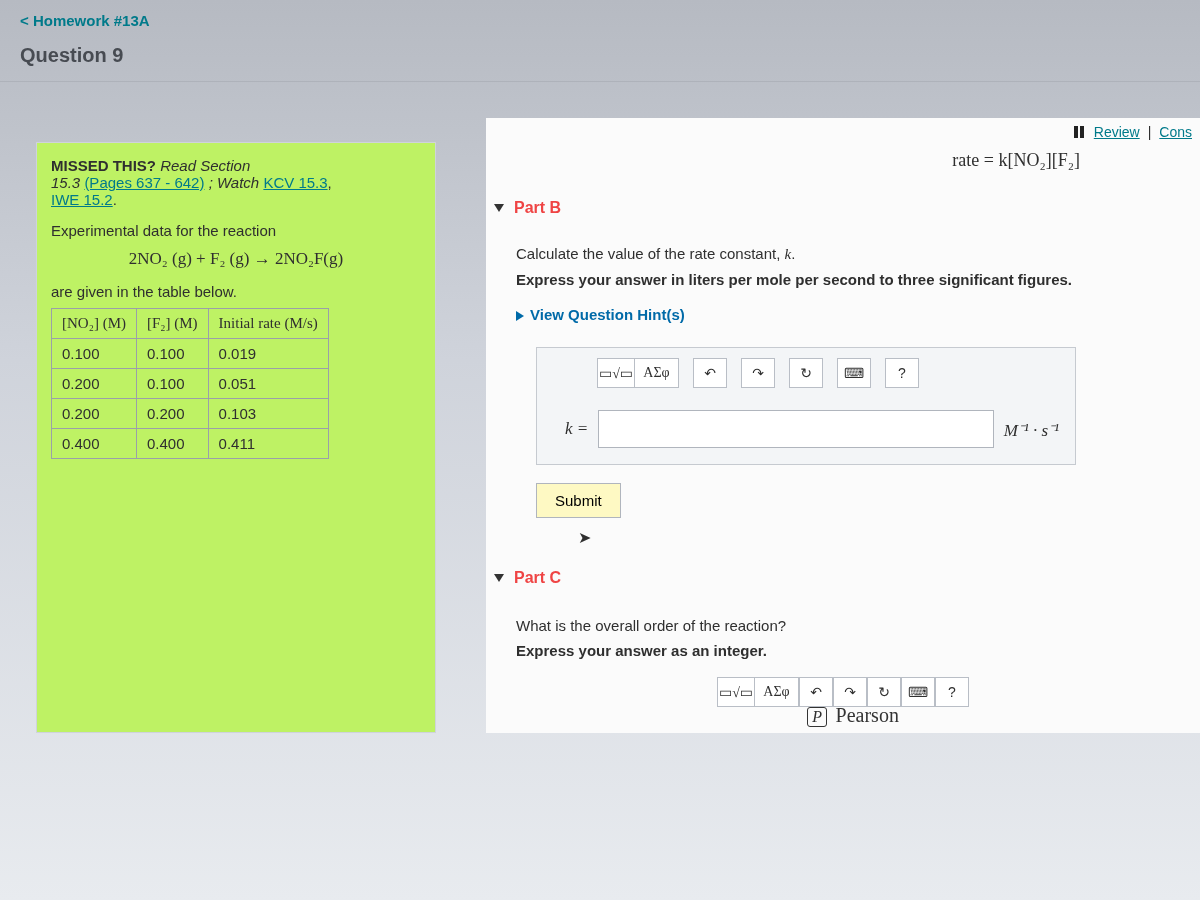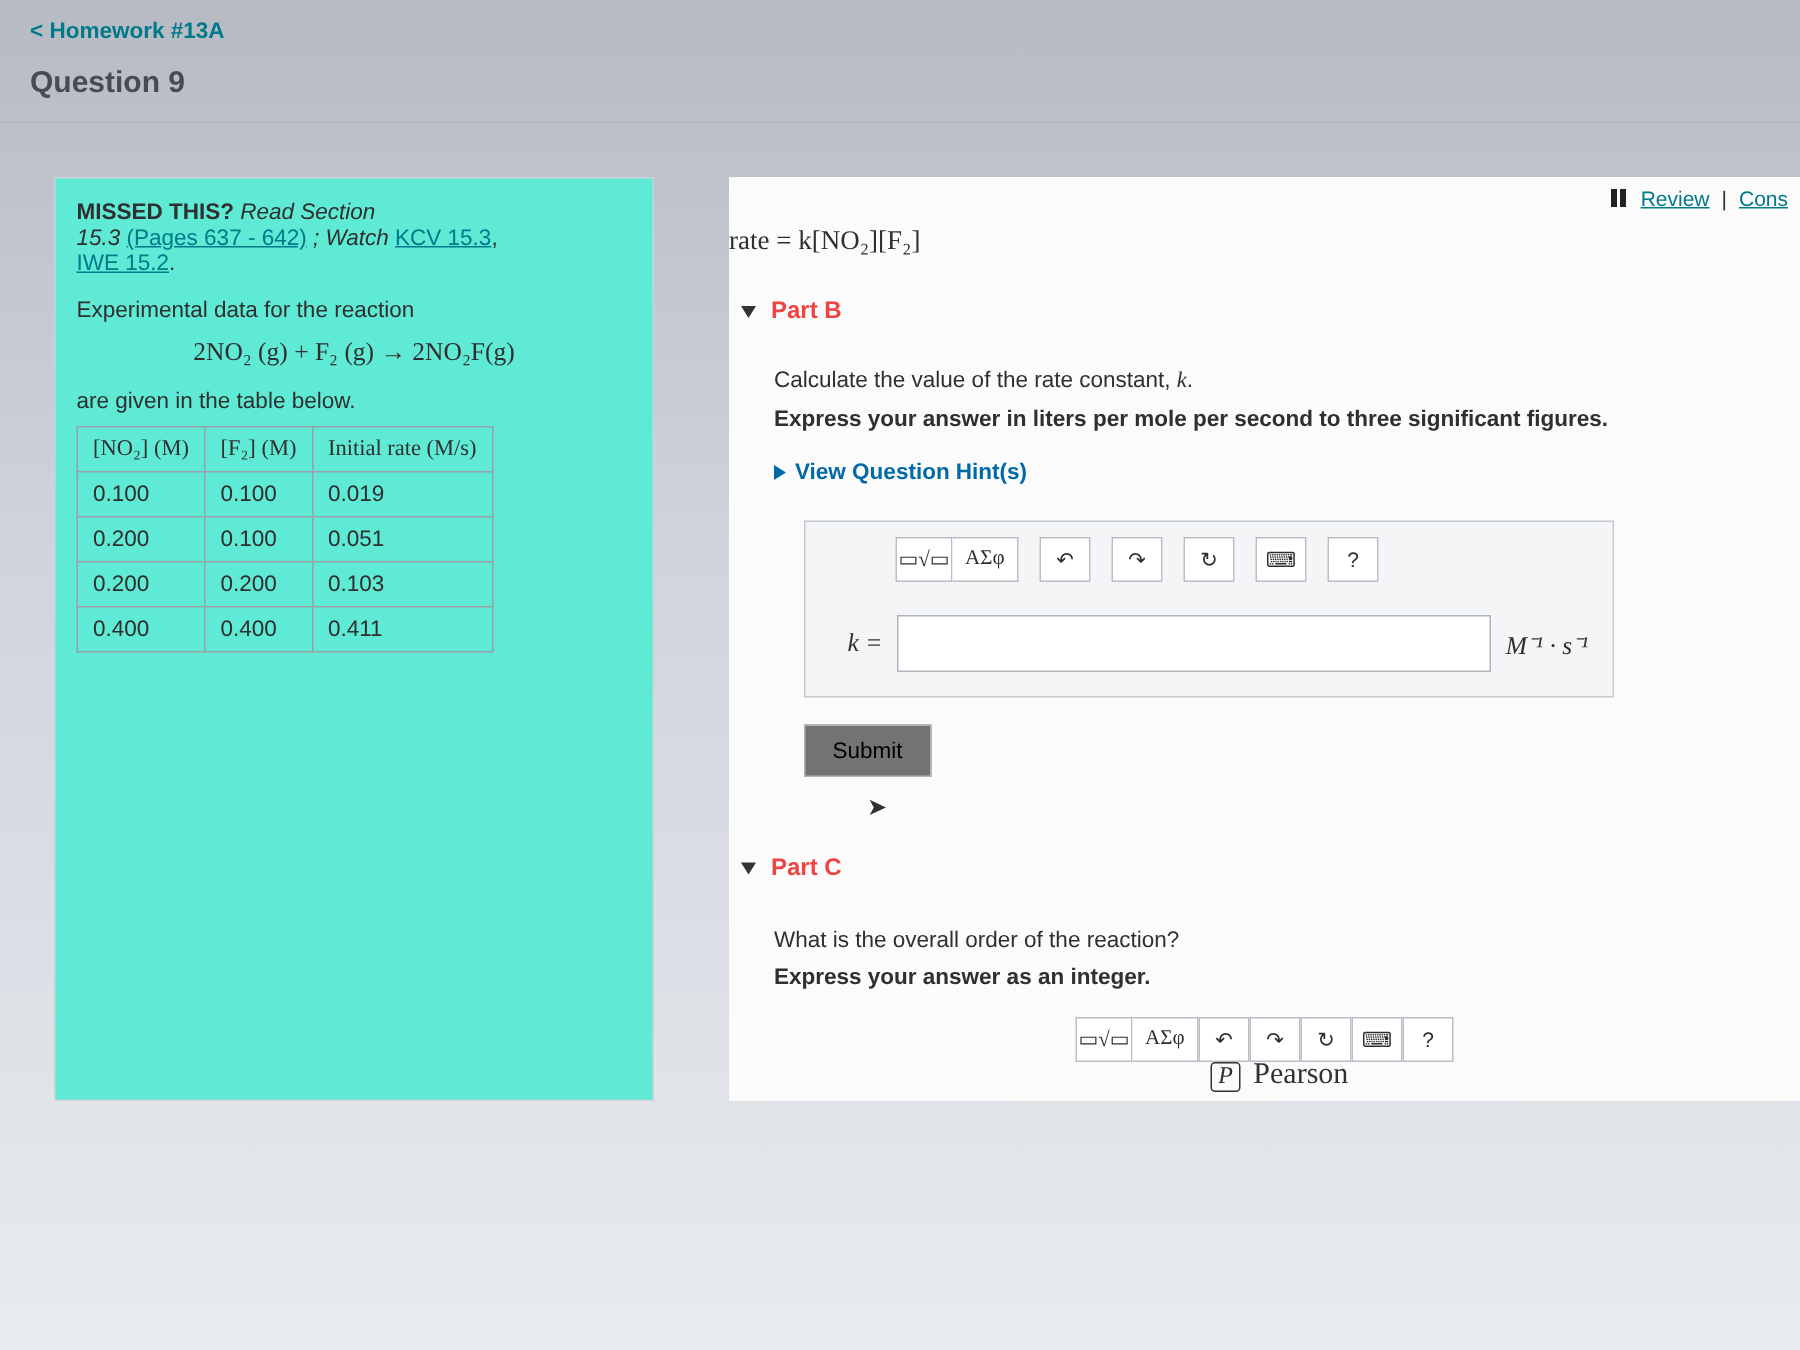--- a/index.html
+++ b/index.html
@@ -5,54 +5,54 @@
   * { box-sizing: border-box; margin: 0; padding: 0; }
   body {
     font-family: Arial, Helvetica, sans-serif;
     background: linear-gradient(180deg, #b6bac2 0%, #cfd3db 40%, #e8ebef 100%);
     width: 1200px; height: 900px; overflow: hidden; color: #2f2f2f;
   }
   .top-bar { padding: 12px 20px 4px; }
   .back-link { color: #007a8a; font-weight: bold; font-size: 15px; cursor: pointer; }
   .q-title { color: #474b52; font-size: 20px; padding: 10px 20px 14px; font-weight: bold; border-bottom: 1px solid #aeb2ba; }
   .content { display: flex; gap: 50px; padding: 36px 0 0 36px; }
-  .left-col { width: 400px; flex: 0 0 400px; background: #5eead4; border: 1px solid #cfd3db; padding: 14px 14px 40px; }
+  .left-col { width: 400px; flex: 0 0 400px; background: #bef264; border: 1px solid #cfd3db; padding: 14px 14px 40px; margin-top: 24px; }
   .right-col { flex: 1; min-width: 0; background: #fbfbfb; padding: 0 0 20px; position: relative; }
   .missed { font-size: 15px; color: #2f2f2f; }
   .missed b { font-weight: bold; }
   .missed .em { font-style: italic; }
   .tlink { color: #007a8a; text-decoration: underline; cursor: pointer; }
   .exp { margin-top: 14px; font-size: 15px; }
   .eqn { text-align: center; font-family: Georgia, 'Times New Roman', serif; font-size: 17px; margin: 10px 0 4px; }
   .tbl { border-collapse: collapse; margin-top: 8px; font-size: 15px; }
   .tbl th, .tbl td { border: 1px solid #9aa0a8; padding: 6px 10px; text-align: left; font-weight: normal; }
   .tbl th { font-family: Georgia, serif; }
   .review-row { display: flex; justify-content: flex-end; align-items: center; gap: 8px; padding: 6px 8px 10px 0; font-size: 14px; }
   .pause-ic { width: 12px; height: 12px; display: inline-flex; gap: 2px; }
   .pause-ic span { width: 4px; height: 12px; background: #222; display: block; }
-  .rate-law { padding: 0 120px 18px 0; font-family: 'Times New Roman', serif; font-size: 18px; }
+  .rate-law { text-align: right; padding: 0 120px 18px 0; font-family: 'Times New Roman', serif; font-size: 18px; }
   .part-hdr { display: flex; align-items: center; gap: 10px; padding: 10px 0 10px 8px; cursor: pointer; }
   .tri { width: 0; height: 0; border-left: 5px solid transparent; border-right: 5px solid transparent; border-top: 8px solid #333; }
   .part-hdr .lbl { font-weight: bold; font-size: 16px; color: #ef4444; }
   .instr { font-size: 15px; padding: 18px 12px 6px 30px; }
   .instr .bold { font-weight: bold; margin-top: 8px; }
   .hints { color: #006aa8; padding: 12px 12px 6px 30px; font-size: 15px; font-weight: bold; cursor: pointer; }
   .hints .tri-right { display: inline-block; width: 0; height: 0; border-top: 5px solid transparent; border-bottom: 5px solid transparent; border-left: 8px solid #006aa8; margin-right: 6px; vertical-align: middle; }
   .answer-box { margin: 18px 30px 0 50px; border: 1px solid #c6cad0; background: #f3f5f7; padding-bottom: 12px; width: 540px; }
   .toolbar { display: flex; align-items: center; gap: 0; padding: 10px 12px 10px 60px; }
   .tbtn { width: 34px; height: 30px; border: 1px solid #b9bec6; background: #fff; display: flex; align-items: center; justify-content: center; font-size: 14px; cursor: pointer; }
   .tbtn.templates { width: 38px; background: #fff; font-family: serif; }
   .tbtn.greek { width: 44px; font-family: serif; }
   .tbtn + .tbtn { border-left: none; }
   .toolbar .spacer { width: 14px; }
   .input-row { display: flex; align-items: center; gap: 10px; padding: 12px 16px 4px 28px; }
   .input-row .kvar { font-style: italic; font-family: 'Times New Roman', serif; font-size: 17px; }
   .input-row input { flex: 1; height: 38px; border: 1px solid #b0b5bd; background: #fff; padding: 0 8px; font-size: 15px; }
   .units { font-style: italic; font-family: 'Times New Roman', serif; font-size: 17px; white-space: nowrap; text-align: right; }
-  .submit-btn { margin: 18px 0 0 50px; background: #737373; border: 1px solid #b0b5bd; padding: 8px 18px; font-size: 15px; cursor: pointer; }
+  .submit-btn { margin: 18px 0 0 50px; background: #fef9c3; border: 1px solid #b0b5bd; padding: 8px 18px; font-size: 15px; cursor: pointer; }
   .cursor-ic { margin: 10px 0 0 92px; font-size: 16px; }
   .partc-q { font-size: 15px; padding: 20px 12px 6px 30px; }
   .footer { position: absolute; bottom: 6px; left: 0; right: 0; text-align: center; padding-left: 20px; }
   .footer .brand { font-family: Georgia, serif; font-size: 20px; color: #333; }
   .footer .p-badge { display: inline-block; width: 20px; height: 20px; border: 1px solid #333; border-radius: 3px; text-align: center; line-height: 18px; font-family: serif; font-style: italic; margin-right: 4px; }
   .toolbar2 { display: flex; align-items: center; justify-content: center; gap: 0; margin: 12px 0 6px; }
 </style>
 </head>
 <body>
 

